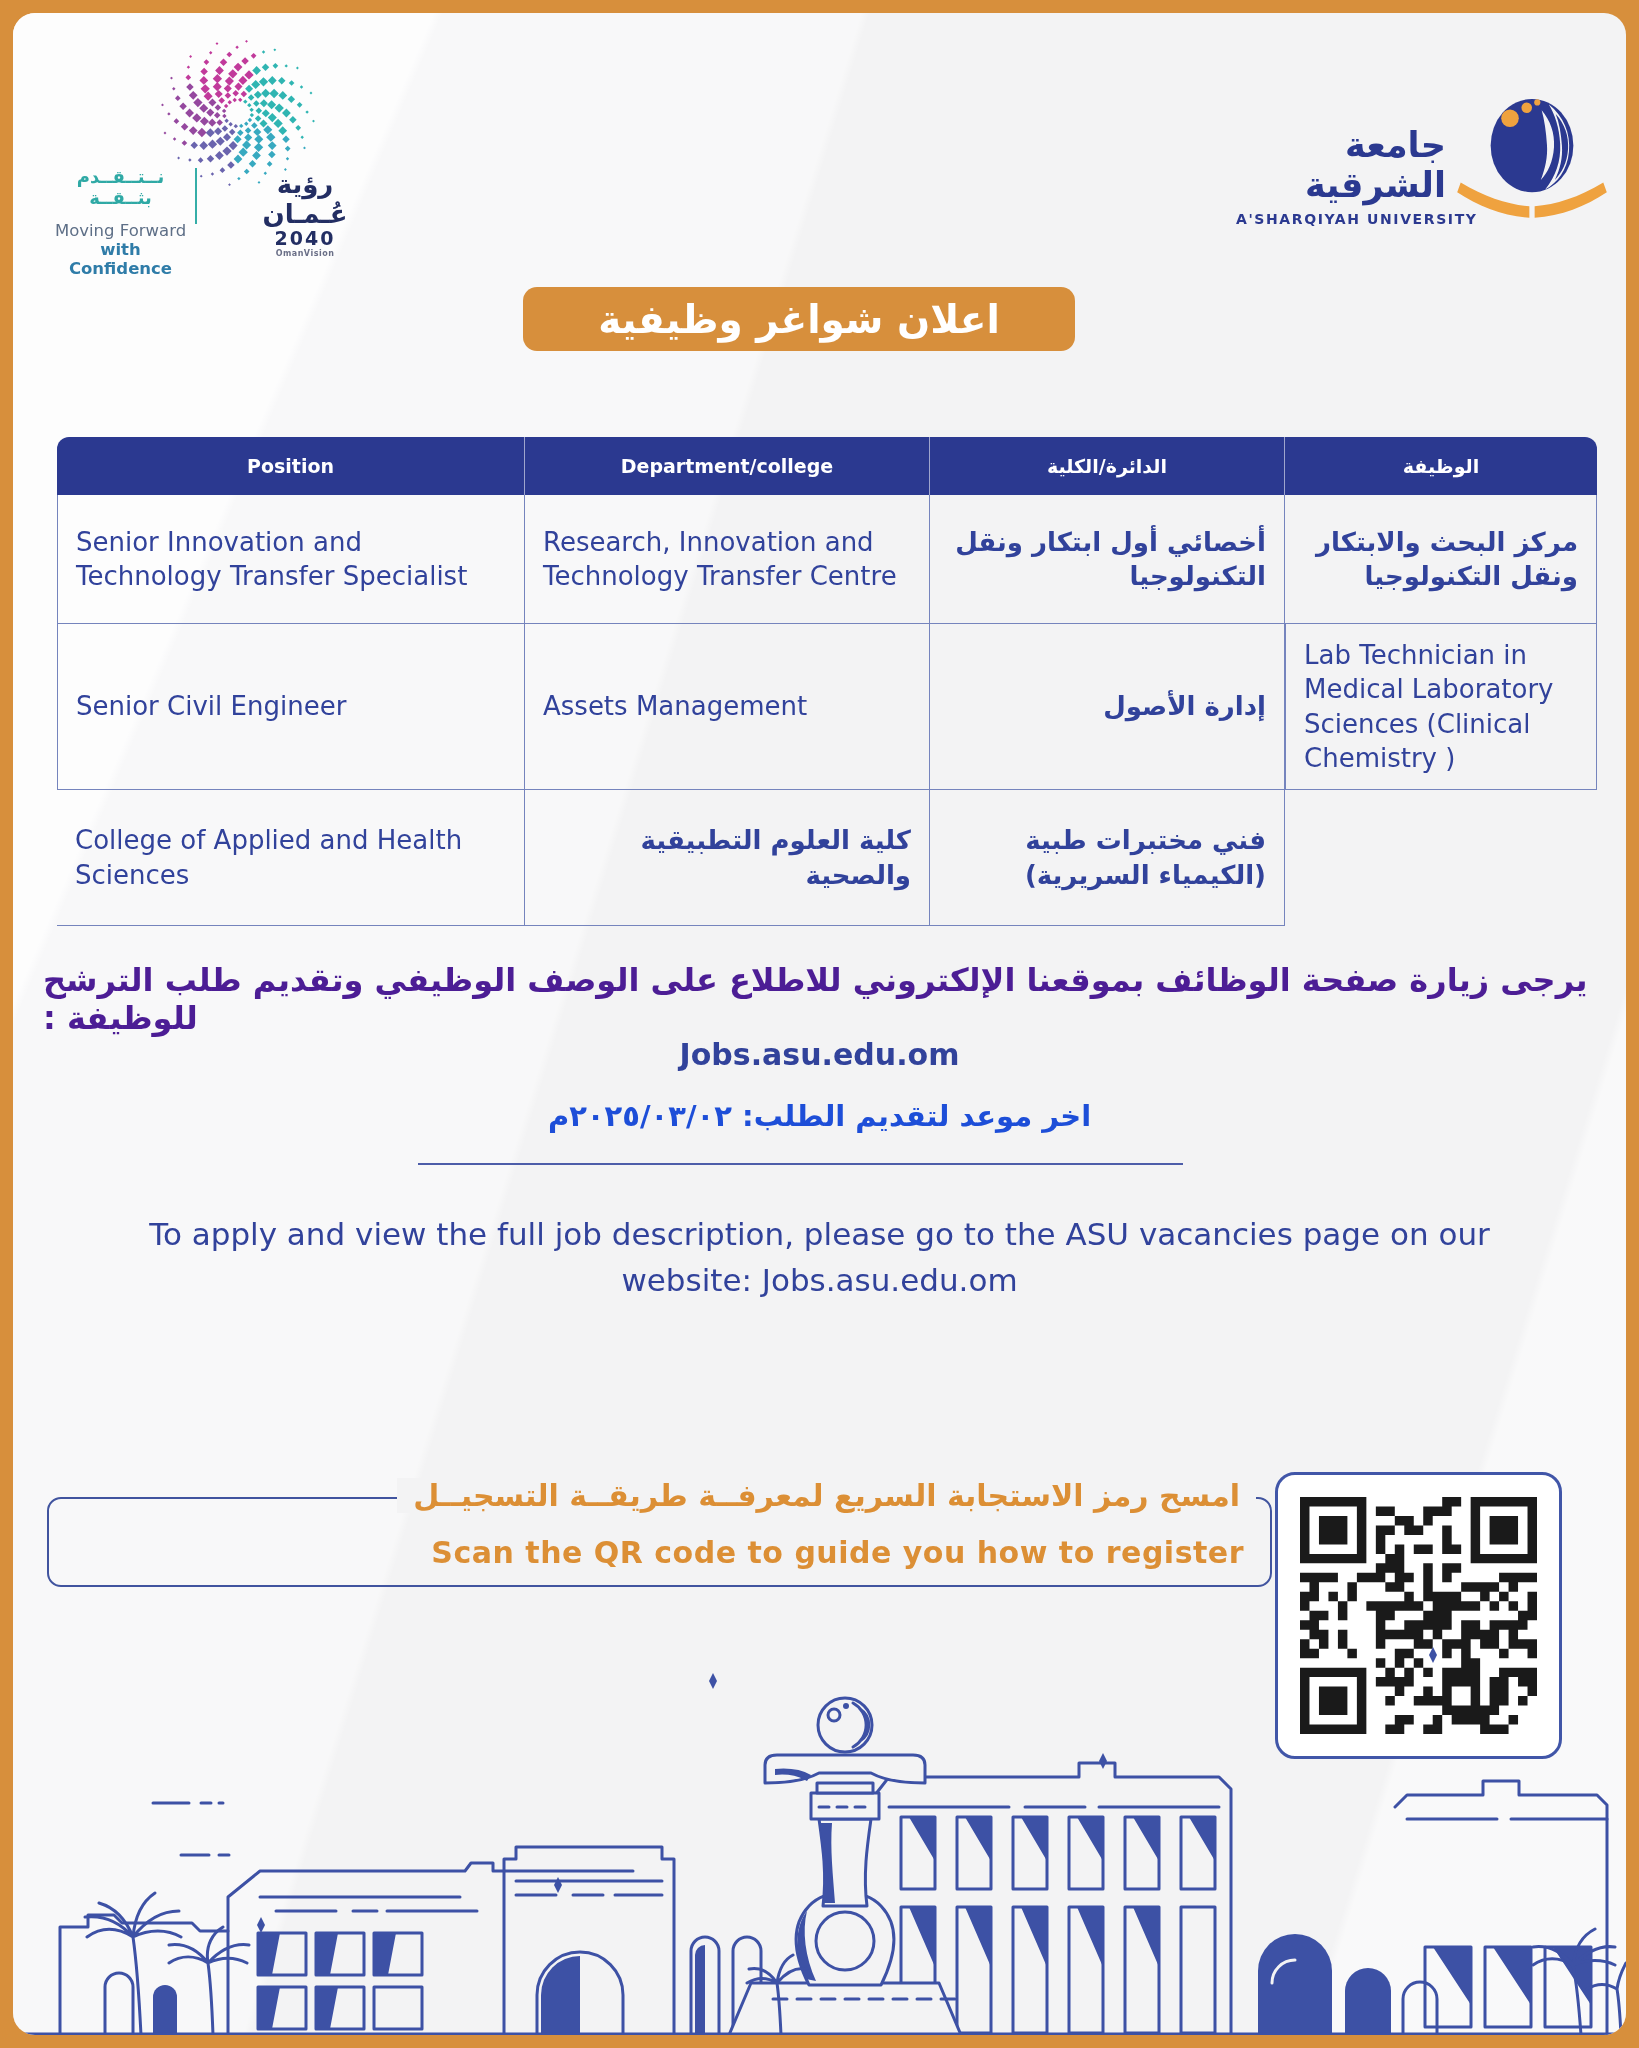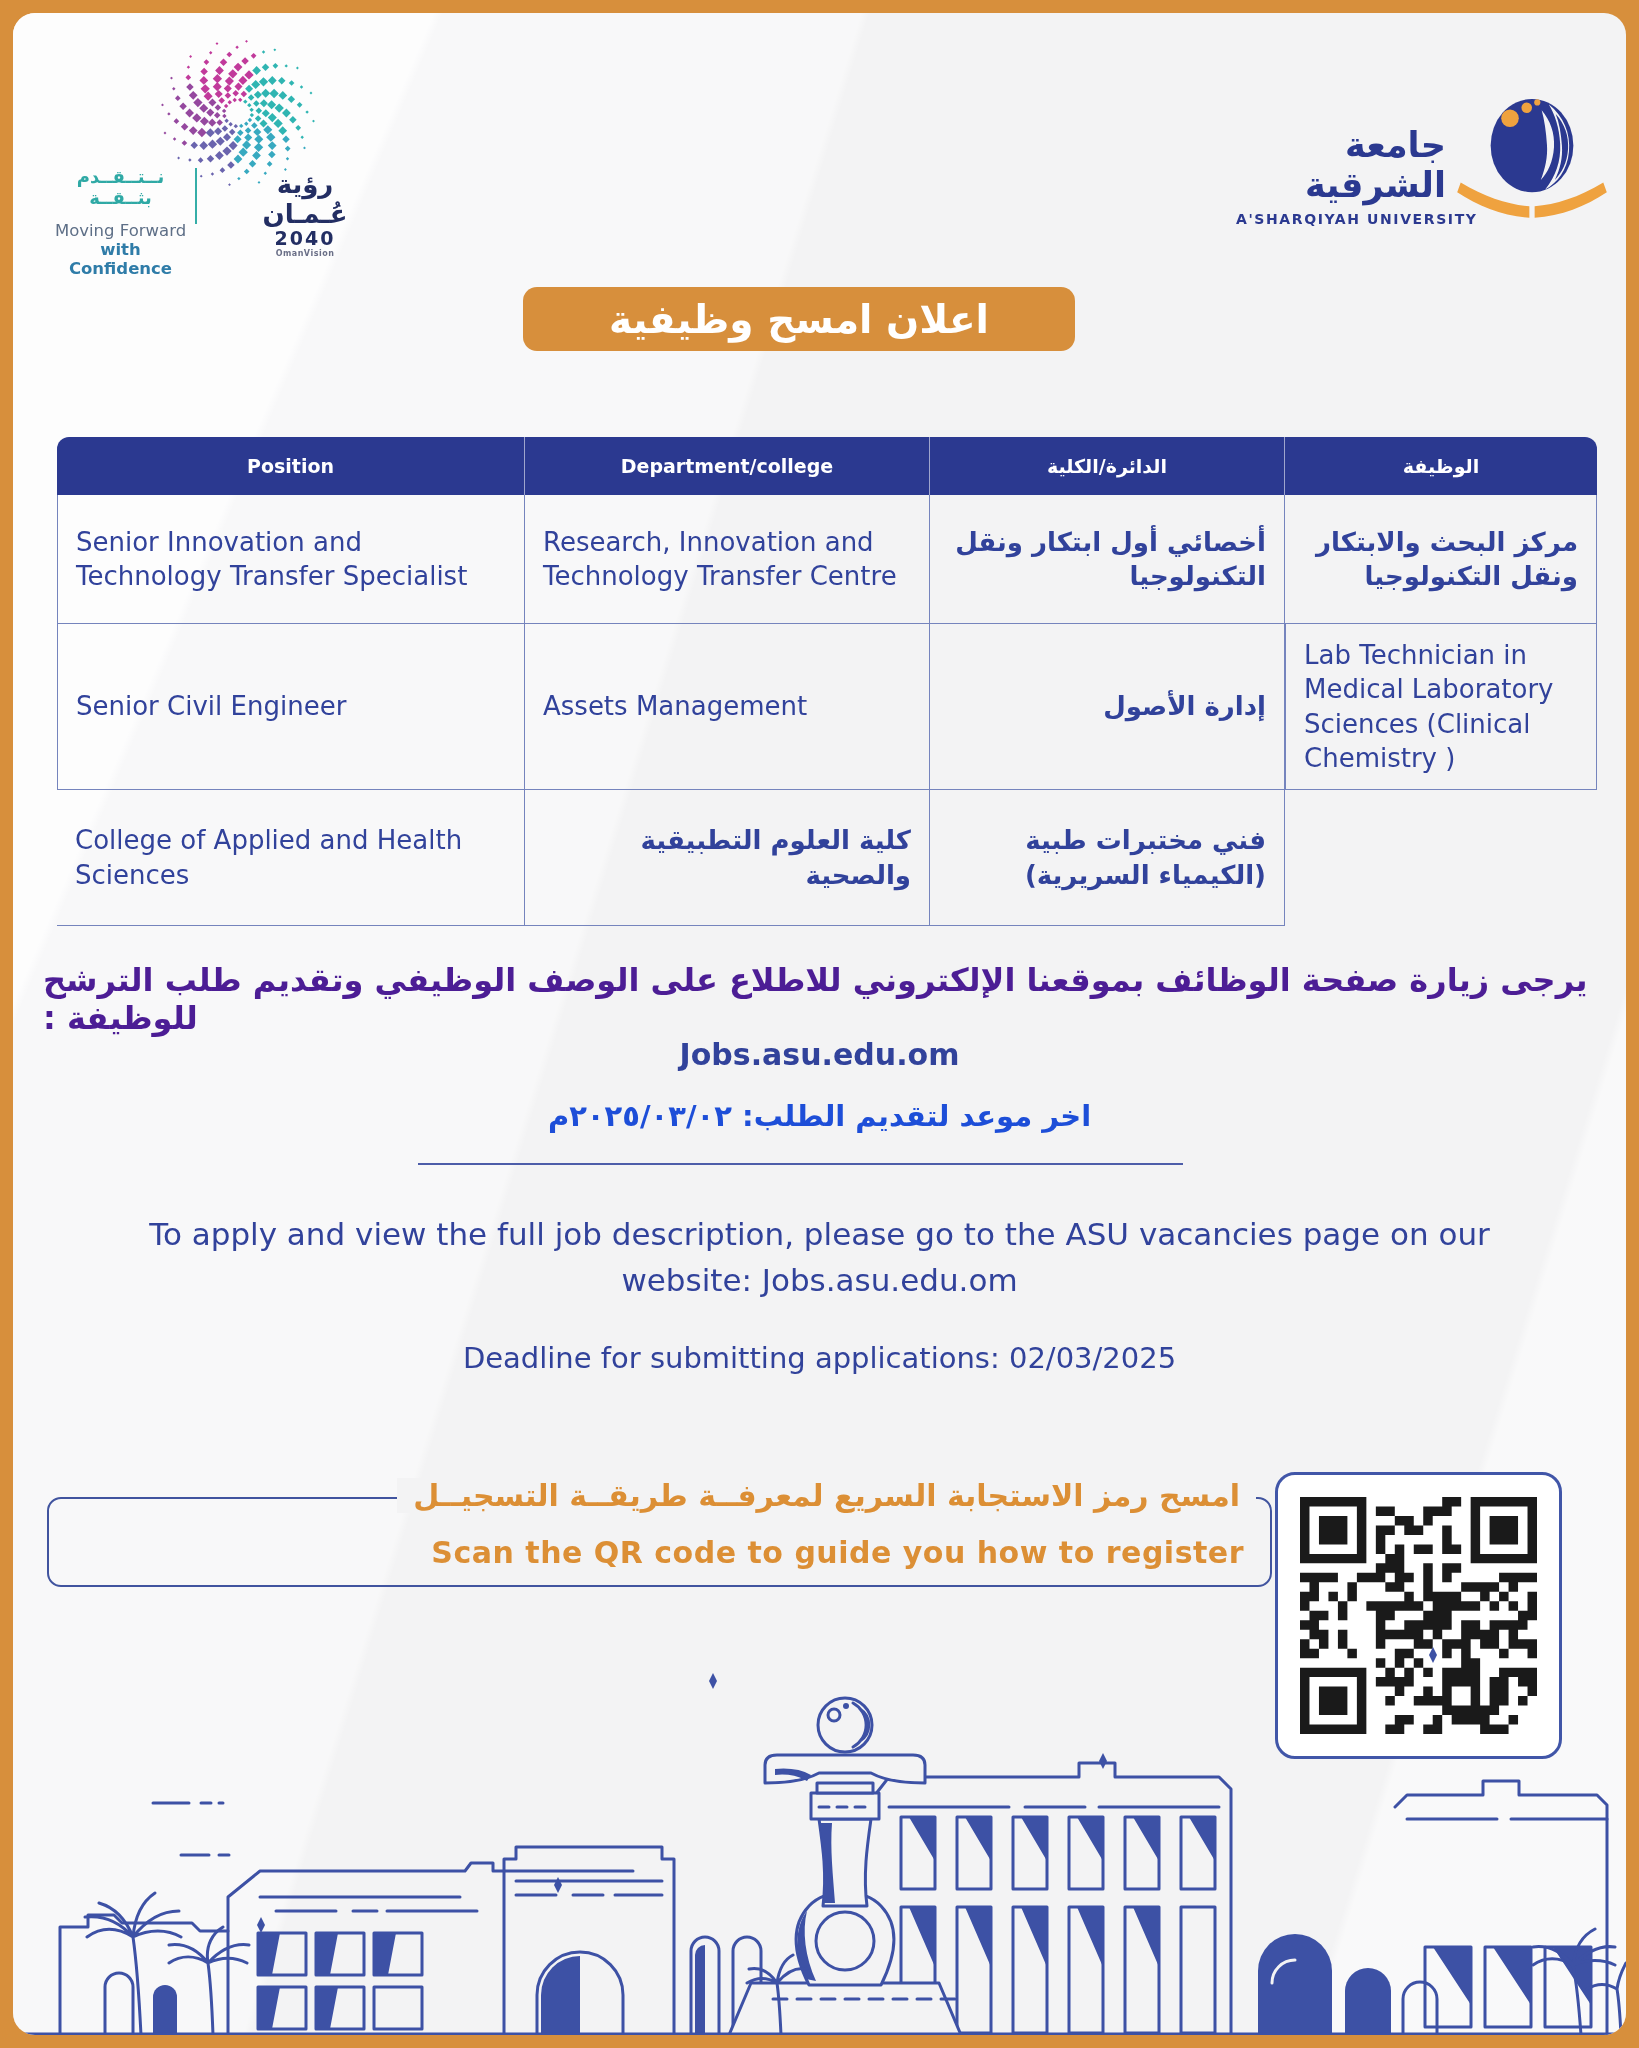--- a/index.html
+++ b/index.html
@@ -297,21 +297,21 @@
         <path d="M96,22 C106,34 111,48 110,64 C109,80 103,93 95,101 C100,88 103,75 102,61 C101,46 99,33 96,22 Z" fill="#F3F3F4"></path>
         <circle cx="60" cy="31" r="10" fill="#EFA23F"></circle>
         <circle cx="79" cy="19" r="6" fill="#EFA23F"></circle>
         <circle cx="91" cy="13" r="3.5" fill="#EFA23F"></circle>
         <path d="M4,104 C32,121 58,129 82,131 L82,144 C52,142 24,131 0,115 Z" fill="#EFA23F"></path>
         <path d="M166,104 C138,121 112,129 88,131 L88,144 C118,142 146,131 170,115 Z" fill="#EFA23F"></path>
       </svg>
     </div>
 
     <div class="banner">
-      <span>اعلان امسح وظيفية</span>
+      <span>اعلان شواغر وظيفية</span>
     </div>
 
     <div class="jobs-table">
       <div class="th first">Position</div>
       <div class="th">Department/college</div>
       <div class="th ar">الدائرة/الكلية</div>
       <div class="th ar last">الوظيفة</div>
 
       <div class="td c1 r0">Senior Innovation and Technology Transfer Specialist</div>
       <div class="td r0">Research, Innovation and Technology Transfer Centre</div>
@@ -329,21 +329,20 @@
     </div>
 
     <div class="ar-instruction">يرجى زيارة صفحة الوظائف بموقعنا الإلكتروني للاطلاع على الوصف الوظيفي وتقديم طلب الترشح للوظيفة  :</div>
     <div class="website-line">Jobs.asu.edu.om</div>
     <div class="deadline-ar">اخر موعد لتقديم الطلب: ٢٠٢٥/٠٣/٠٢م</div>
     <div class="mid-divider"></div>
     <div class="en-instruction">
       <div>To apply and view the full job description, please go to the ASU vacancies page on our</div>
       <div>website: Jobs.asu.edu.om</div>
     </div>
-    <div class="deadline-en">Deadline for submitting applications: 02/03/2025</div>
 
     <div class="qr-note">
       <div class="qr-ar">امسح رمز الاستجابة السريع لمعرفــة طريقــة التسجيــل</div>
       <div class="qr-en">Scan the QR code to guide you how to register</div>
     </div>
     <div class="qr-box">
       <svg viewBox="0 0 200 200">
         <path id="qr-path" d="M120 0h8v8h-8zM128 0h8v8h-8zM64 8h8v8h-8zM72 8h8v8h-8zM104 8h8v8h-8zM112 8h8v8h-8zM120 8h8v8h-8zM80 16h8v8h-8zM88 16h8v8h-8zM104 16h8v8h-8zM64 24h8v8h-8zM72 24h8v8h-8zM88 24h8v8h-8zM96 24h8v8h-8zM120 24h8v8h-8zM64 32h8v8h-8zM120 32h8v8h-8zM64 40h8v8h-8zM80 40h8v8h-8zM96 40h8v8h-8zM104 40h8v8h-8zM120 40h8v8h-8zM128 40h8v8h-8zM72 48h8v8h-8zM80 48h8v8h-8zM64 56h8v8h-8zM72 56h8v8h-8zM80 56h8v8h-8zM104 56h8v8h-8zM120 56h8v8h-8zM128 56h8v8h-8zM0 64h8v8h-8zM8 64h8v8h-8zM16 64h8v8h-8zM24 64h8v8h-8zM48 64h8v8h-8zM56 64h8v8h-8zM64 64h8v8h-8zM80 64h8v8h-8zM88 64h8v8h-8zM104 64h8v8h-8zM120 64h8v8h-8zM168 64h8v8h-8zM176 64h8v8h-8zM184 64h8v8h-8zM192 64h8v8h-8zM8 72h8v8h-8zM40 72h8v8h-8zM72 72h8v8h-8zM80 72h8v8h-8zM104 72h8v8h-8zM136 72h8v8h-8zM144 72h8v8h-8zM152 72h8v8h-8zM160 72h8v8h-8zM176 72h8v8h-8zM0 80h8v8h-8zM8 80h8v8h-8zM24 80h8v8h-8zM40 80h8v8h-8zM88 80h8v8h-8zM104 80h8v8h-8zM112 80h8v8h-8zM120 80h8v8h-8zM128 80h8v8h-8zM152 80h8v8h-8zM168 80h8v8h-8zM192 80h8v8h-8zM0 88h8v8h-8zM32 88h8v8h-8zM56 88h8v8h-8zM64 88h8v8h-8zM72 88h8v8h-8zM80 88h8v8h-8zM88 88h8v8h-8zM96 88h8v8h-8zM112 88h8v8h-8zM120 88h8v8h-8zM128 88h8v8h-8zM136 88h8v8h-8zM144 88h8v8h-8zM160 88h8v8h-8zM176 88h8v8h-8zM192 88h8v8h-8zM8 96h8v8h-8zM16 96h8v8h-8zM32 96h8v8h-8zM64 96h8v8h-8zM72 96h8v8h-8zM104 96h8v8h-8zM112 96h8v8h-8zM120 96h8v8h-8zM184 96h8v8h-8zM192 96h8v8h-8zM0 104h8v8h-8zM8 104h8v8h-8zM64 104h8v8h-8zM88 104h8v8h-8zM96 104h8v8h-8zM104 104h8v8h-8zM112 104h8v8h-8zM120 104h8v8h-8zM136 104h8v8h-8zM144 104h8v8h-8zM160 104h8v8h-8zM168 104h8v8h-8zM176 104h8v8h-8zM184 104h8v8h-8zM8 112h8v8h-8zM16 112h8v8h-8zM32 112h8v8h-8zM64 112h8v8h-8zM72 112h8v8h-8zM80 112h8v8h-8zM88 112h8v8h-8zM96 112h8v8h-8zM112 112h8v8h-8zM136 112h8v8h-8zM144 112h8v8h-8zM152 112h8v8h-8zM160 112h8v8h-8zM176 112h8v8h-8zM0 120h8v8h-8zM16 120h8v8h-8zM32 120h8v8h-8zM64 120h8v8h-8zM96 120h8v8h-8zM104 120h8v8h-8zM120 120h8v8h-8zM128 120h8v8h-8zM136 120h8v8h-8zM152 120h8v8h-8zM160 120h8v8h-8zM176 120h8v8h-8zM184 120h8v8h-8zM192 120h8v8h-8zM0 128h8v8h-8zM8 128h8v8h-8zM40 128h8v8h-8zM80 128h8v8h-8zM88 128h8v8h-8zM120 128h8v8h-8zM136 128h8v8h-8zM168 128h8v8h-8zM192 128h8v8h-8zM64 136h8v8h-8zM80 136h8v8h-8zM96 136h8v8h-8zM136 136h8v8h-8zM144 136h8v8h-8zM72 144h8v8h-8zM88 144h8v8h-8zM104 144h8v8h-8zM120 144h8v8h-8zM128 144h8v8h-8zM136 144h8v8h-8zM144 144h8v8h-8zM168 144h8v8h-8zM176 144h8v8h-8zM184 144h8v8h-8zM192 144h8v8h-8zM64 152h8v8h-8zM72 152h8v8h-8zM80 152h8v8h-8zM88 152h8v8h-8zM120 152h8v8h-8zM128 152h8v8h-8zM136 152h8v8h-8zM144 152h8v8h-8zM160 152h8v8h-8zM168 152h8v8h-8zM184 152h8v8h-8zM192 152h8v8h-8zM80 160h8v8h-8zM104 160h8v8h-8zM120 160h8v8h-8zM144 160h8v8h-8zM160 160h8v8h-8zM168 160h8v8h-8zM192 160h8v8h-8zM72 168h8v8h-8zM96 168h8v8h-8zM104 168h8v8h-8zM112 168h8v8h-8zM120 168h8v8h-8zM144 168h8v8h-8zM160 168h8v8h-8zM168 168h8v8h-8zM184 168h8v8h-8zM120 176h8v8h-8zM128 176h8v8h-8zM136 176h8v8h-8zM144 176h8v8h-8zM152 176h8v8h-8zM160 176h8v8h-8zM80 184h8v8h-8zM88 184h8v8h-8zM112 184h8v8h-8zM128 184h8v8h-8zM136 184h8v8h-8zM144 184h8v8h-8zM152 184h8v8h-8zM176 184h8v8h-8zM72 192h8v8h-8zM80 192h8v8h-8zM104 192h8v8h-8zM112 192h8v8h-8zM152 192h8v8h-8zM160 192h8v8h-8zM168 192h8v8h-8zM0 0h56v56h-56zM8 8h40v40h-40zM16 16h24v24h-24zM144 0h56v56h-56zM152 8h40v40h-40zM160 16h24v24h-24zM0 144h56v56h-56zM8 152h40v40h-40zM16 160h24v24h-24z" fill="#1A1A1A" fill-rule="evenodd"></path>
       </svg>
     </div>

